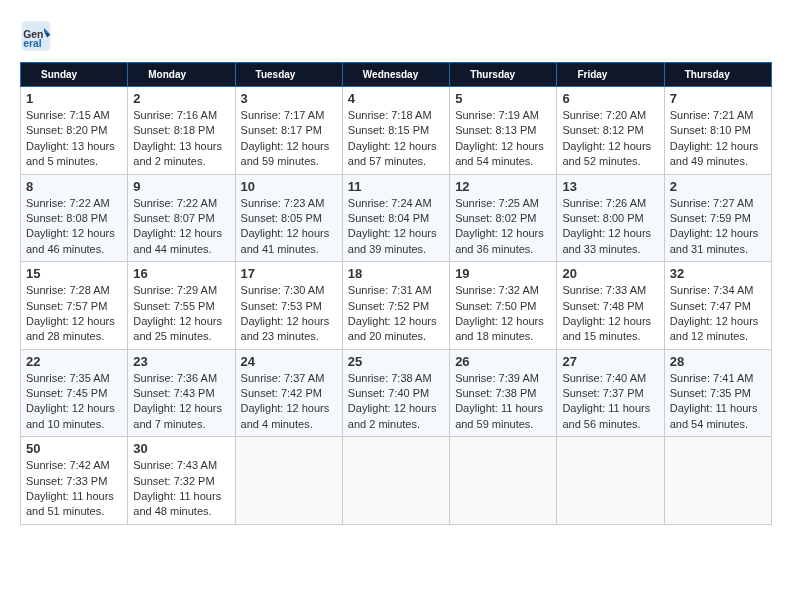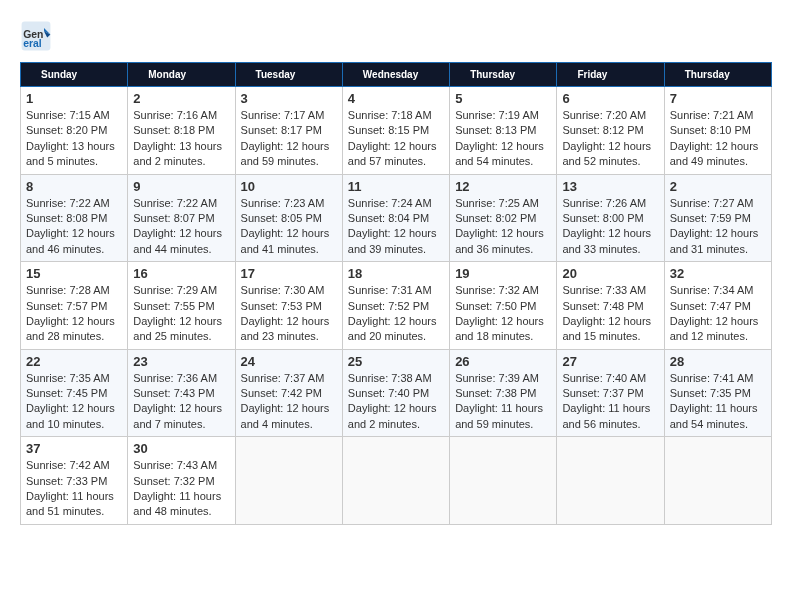--- a/index.html
+++ b/index.html
@@ -234,21 +234,21 @@
           <span class="day-num">27</span>
           <div class="day-detail">Sunrise: 7:40 AM<br>Sunset: 7:37 PM<br>Daylight: 11 hours and 56 minutes.</div>
         </td>
         <td>
           <span class="day-num">28</span>
           <div class="day-detail">Sunrise: 7:41 AM<br>Sunset: 7:35 PM<br>Daylight: 11 hours and 54 minutes.</div>
         </td>
       </tr>
       <tr>
         <td>
-          <span class="day-num">37</span>
+          <span class="day-num">50</span>
           <div class="day-detail">Sunrise: 7:42 AM<br>Sunset: 7:33 PM<br>Daylight: 11 hours and 51 minutes.</div>
         </td>
         <td>
           <span class="day-num">30</span>
           <div class="day-detail">Sunrise: 7:43 AM<br>Sunset: 7:32 PM<br>Daylight: 11 hours and 48 minutes.</div>
         </td>
         <td class="empty"></td>
         <td class="empty"></td>
         <td class="empty"></td>
         <td class="empty"></td>

